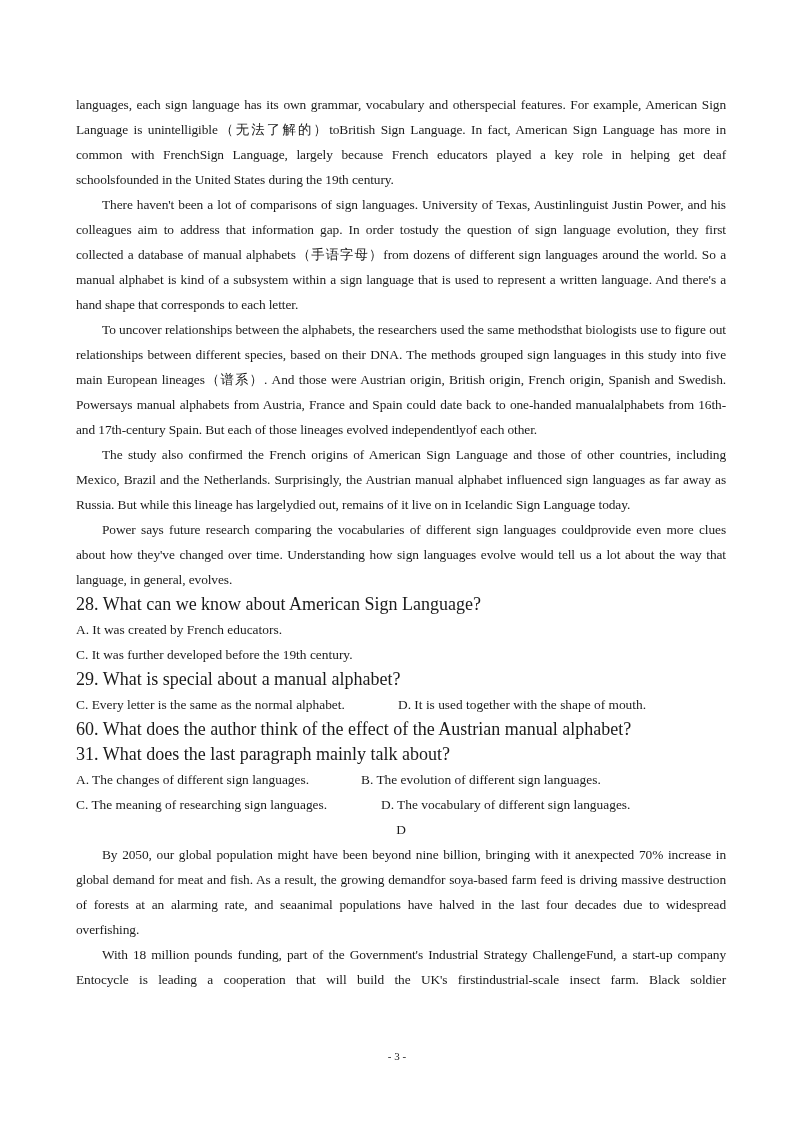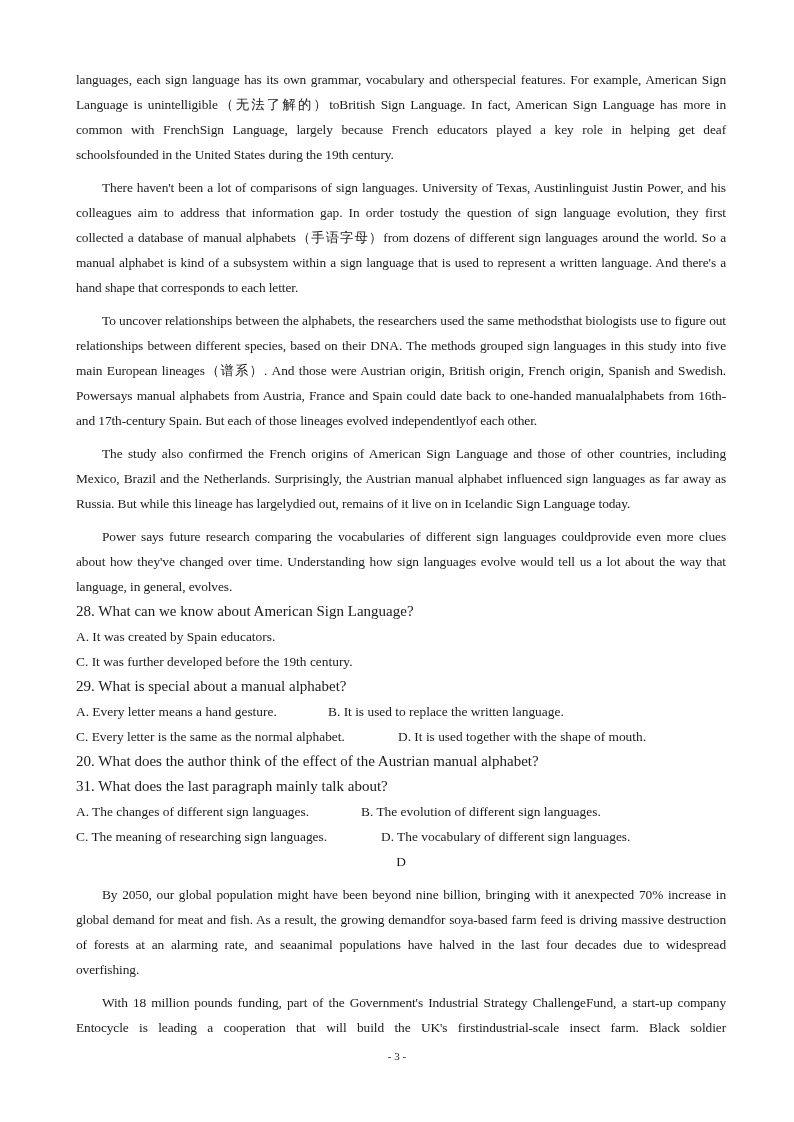--- a/index.html
+++ b/index.html
@@ -1,61 +1,57 @@
 <!DOCTYPE html>
 <html><head>
 <meta charset="utf-8">
 <style>
   html, body { margin: 0; padding: 0; background: #ffffff; }
   body {
     width: 794px; height: 1122px; position: relative; overflow: hidden;
     font-family: "Liberation Serif", "DejaVu Serif", serif;
     color: #1a1a1a;
   }
-  .page { position: absolute; left: 76px; top: 67px; width: 650px; }
+  .page { position: absolute; left: 76px; top: 92px; width: 650px; }
   .p {
     font-size: 13.4px; line-height: 25px; text-align: justify;
     text-align-last: left; margin: 0; letter-spacing: -0.1px;
   }
-  .p.indent { text-indent: 26px; margin-top: 8px; }
-  .q { font-size: 15px; line-height: 25px; margin: 0; white-space: nowrap; }
+  .p.indent { text-indent: 26px; }
+  .q { font-size: 18px; line-height: 25px; margin: 0; white-space: nowrap; }
   .opts { position: relative; height: 25px; font-size: 13.4px; line-height: 25px; white-space: nowrap; }
   .opts span { position: absolute; top: 0; }
   .section { text-align: center; font-size: 13.4px; line-height: 25px; margin: 0; }
   .footer { position: absolute; top: 1050px; left: 0; width: 794px; text-align: center; font-size: 11px; }
 </style>
 </head>
 <body>
 
 <div class="page">
   <p class="p">languages, each sign language has its own grammar, vocabulary and otherspecial features. For example, American Sign Language is unintelligible（无法了解的）toBritish Sign Language. In fact, American Sign Language has more in common with FrenchSign Language, largely because French educators played a key role in helping get deaf schoolsfounded in the United States during the 19th century.</p>
   <p class="p indent">There haven't been a lot of comparisons of sign languages. University of Texas, Austinlinguist Justin Power, and his colleagues aim to address that information gap. In order tostudy the question of sign language evolution, they first collected a database of manual alphabets（手语字母）from dozens of different sign languages around the world. So a manual alphabet is kind of a subsystem within a sign language that is used to represent a written language. And there's a hand shape that corresponds to each letter.</p>
   <p class="p indent">To uncover relationships between the alphabets, the researchers used the same methodsthat biologists use to figure out relationships between different species, based on their DNA. The methods grouped sign languages in this study into five main European lineages（谱系）. And those were Austrian origin, British origin, French origin, Spanish and Swedish. Powersays manual alphabets from Austria, France and Spain could date back to one-handed manualalphabets from 16th-and 17th-century Spain. But each of those lineages evolved independentlyof each other.</p>
   <p class="p indent">The study also confirmed the French origins of American Sign Language and those of other countries, including Mexico, Brazil and the Netherlands. Surprisingly, the Austrian manual alphabet influenced sign languages as far away as Russia. But while this lineage has largelydied out, remains of it live on in Icelandic Sign Language today.</p>
   <p class="p indent">Power says future research comparing the vocabularies of different sign languages couldprovide even more clues about how they've changed over time. Understanding how sign languages evolve would tell us a lot about the way that language, in general, evolves.</p>
 
   <p class="q">28. What can we know about American Sign Language?</p>
   <div class="opts">
-    <span style="left:0">A. It was created by Spain educators.</span>
+    <span style="left:0">A. It was created by French educators.</span>
   </div>
   <div class="opts">
     <span style="left:0">C. It was further developed before the 19th century.</span>
   </div>
 
   <p class="q">29. What is special about a manual alphabet?</p>
   <div class="opts">
-    <span style="left:0">A. Every letter means a hand gesture.</span>
-    <span style="left:252px">B. It is used to replace the written language.</span>
-  </div>
-  <div class="opts">
     <span style="left:0">C. Every letter is the same as the normal alphabet.</span>
     <span style="left:322px">D. It is used together with the shape of mouth.</span>
   </div>
 
-  <p class="q">20. What does the author think of the effect of the Austrian manual alphabet?</p>
+  <p class="q">60. What does the author think of the effect of the Austrian manual alphabet?</p>
 
   <p class="q">31. What does the last paragraph mainly talk about?</p>
   <div class="opts">
     <span style="left:0">A. The changes of different sign languages.</span>
     <span style="left:285px">B. The evolution of different sign languages.</span>
   </div>
   <div class="opts">
     <span style="left:0">C. The meaning of researching sign languages.</span>
     <span style="left:305px">D. The vocabulary of different sign languages.</span>
   </div>

